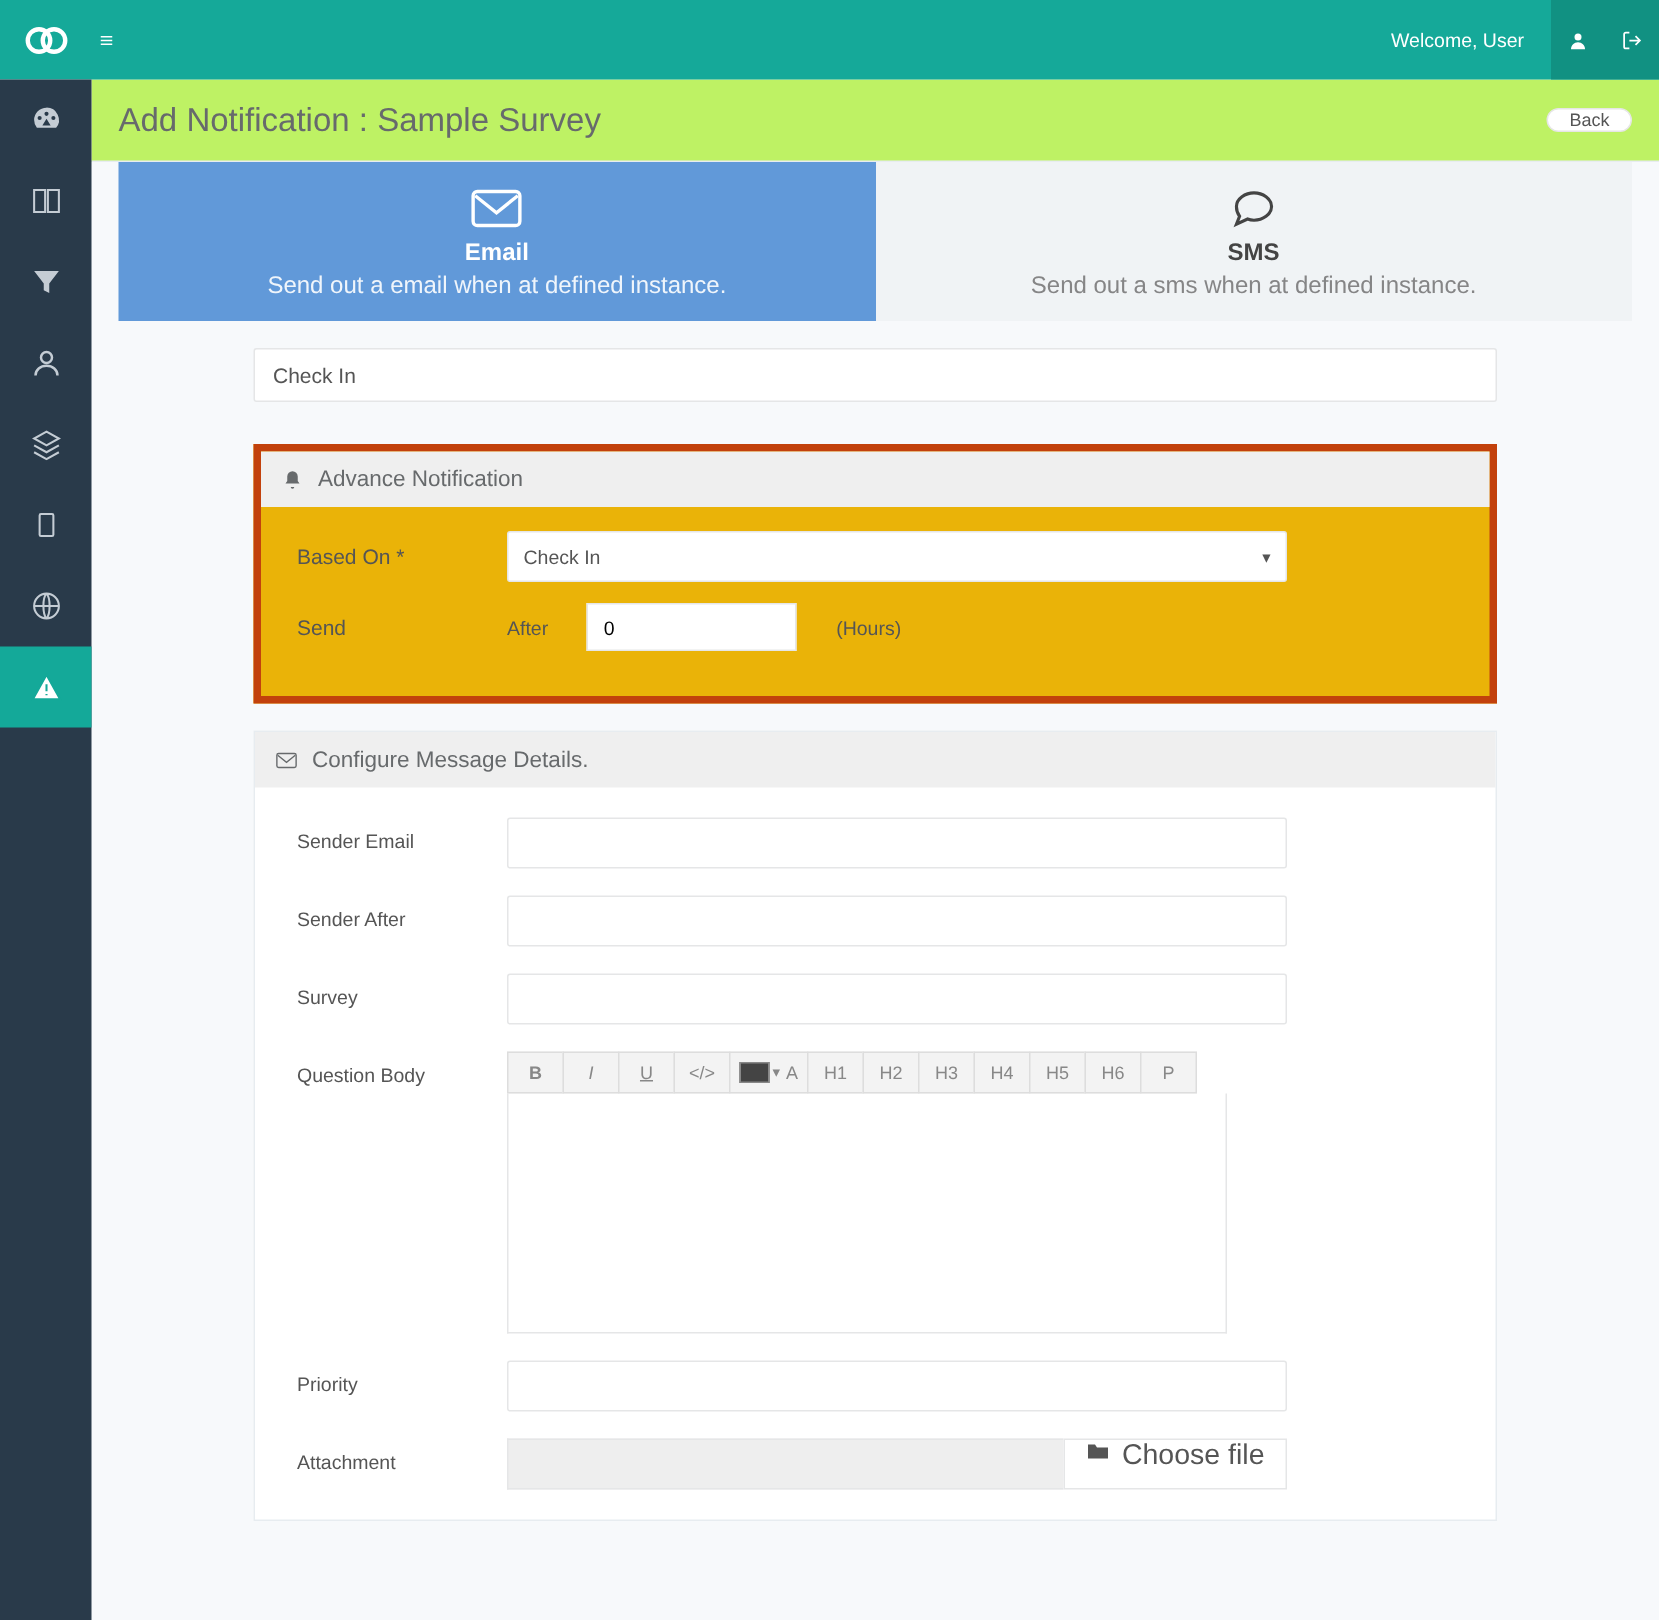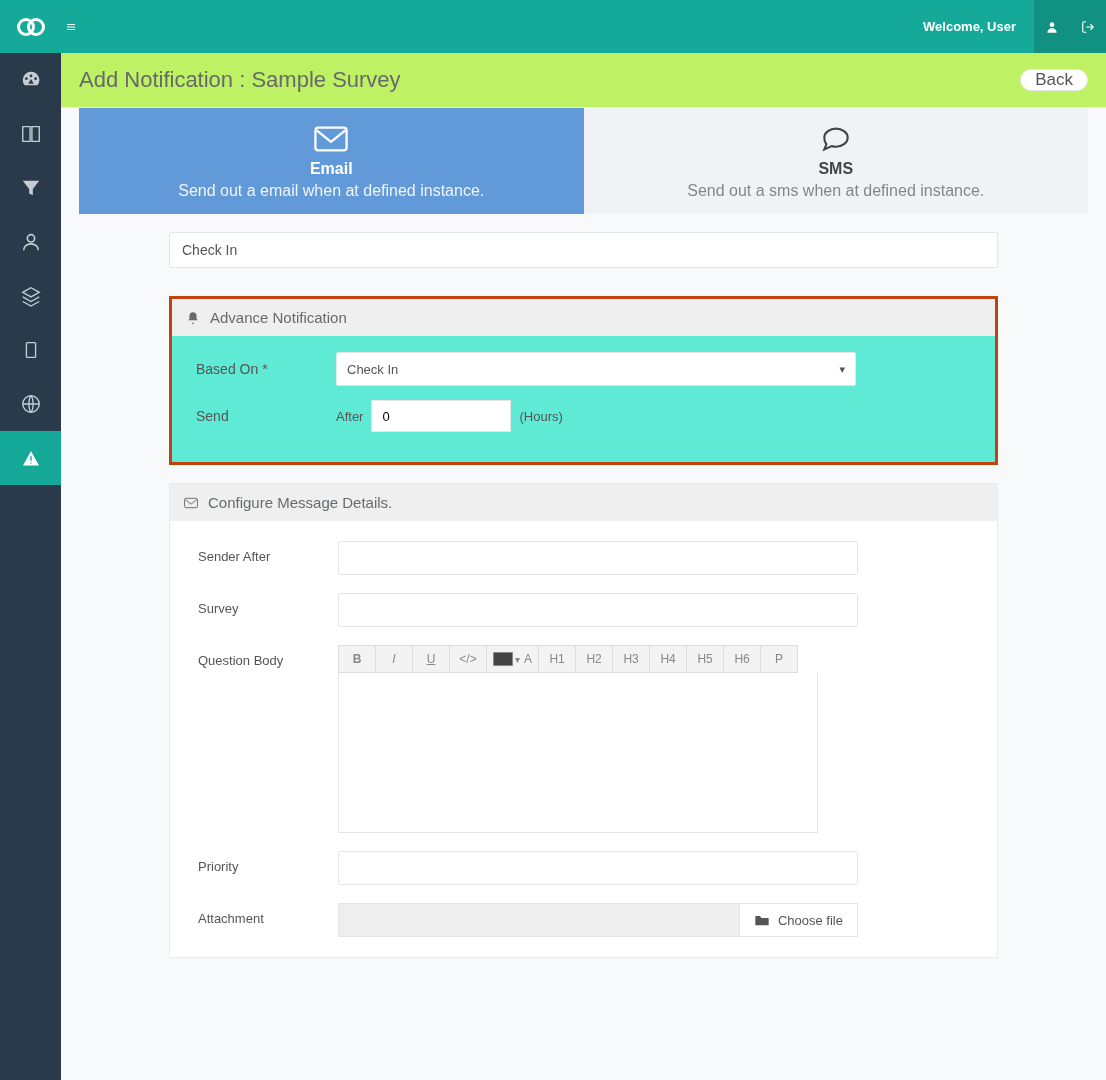--- a/index.html
+++ b/index.html
@@ -2,71 +2,71 @@
 <html><head>
 <meta charset="utf-8">
 <style>
 *{box-sizing:border-box;margin:0;padding:0}
 body{font-family:'Helvetica Neue',Arial,sans-serif;font-size:14px;color:#333;background:#f7f9fb;width:1106px;height:1080px;overflow:hidden}
 .topbar{height:53px;background:#15a999;display:flex;align-items:center;color:#fff;position:relative}
 .logo-area{width:61px;display:flex;align-items:center;justify-content:center}
 .logo{width:30px;height:20px}
 .hamburger{width:20px;display:flex;align-items:center;justify-content:center;cursor:pointer;padding:0 6px}
 .topbar-right{margin-left:auto;display:flex;align-items:center;height:100%}
-.welcome{font-size:13px;font-weight:700;padding:0 18px}
+.welcome{font-size:13px;font-weight:400;padding:0 18px}
 .topbar-icon{width:36px;height:100%;display:flex;align-items:center;justify-content:center;cursor:pointer}
 .topbar-icon.dark{background:#119182}
 .sidebar{position:absolute;left:0;top:53px;width:61px;height:1027px;background:#293a4a}
 .nav-item{height:54px;display:flex;align-items:center;justify-content:center;cursor:pointer;color:#c4ccd4}
 .nav-item.active{background:#14a999}
 .nav-item svg{width:22px;height:22px}
 .main{margin-left:61px;padding:0}
 .page-header{background:#bef264;border-bottom:1px solid #e7ecf0;padding:14px 18px;display:flex;align-items:center;justify-content:space-between}
 .page-title{font-size:22px;color:#676a6c;font-weight:400}
-.btn-back{background:#fff;border:1px solid #e6e6e6;border-radius:13px;padding:0 14px;font-size:17px;cursor:pointer;color:#555}
+.btn-back{background:#fff;border:1px solid #e6e6e6;border-radius:13px;padding:0 14px;font-size:12px;cursor:pointer;color:#555}
 .content{padding:0 18px}
 .tab-row{display:flex;margin-top:0}
 .tab{flex:1;text-align:center;padding:18px 12px 14px;cursor:pointer}
 .tab.active{background:#6199d9;color:#fff}
 .tab.inactive{background:#f0f3f5;color:#444}
 .tab-icon{display:block;margin:0 auto 8px}
 .tab-title{font-size:16px;font-weight:600;display:block;margin-bottom:4px}
 .tab-sub{font-size:16px;opacity:.9}
 .tab.inactive .tab-sub{color:#7a7a7a}
 .form-area{padding:18px 90px 20px}
 .name-input{width:100%;height:36px;border:1px solid #e5e6e7;border-radius:2px;padding:0 12px;font-size:14px;color:#555;background:#fff}
-.panel{border:3px solid #c2410c;margin-top:28px;background:#5eead4}
+.panel{border:5px solid #c2410c;margin-top:28px;background:#eab308}
 .panel-header{background:#efefef;padding:10px 14px;display:flex;align-items:center;gap:10px;color:#676a6c;font-size:15px}
 .panel-body{padding:16px 24px}
 .form-row{display:flex;align-items:center;margin-bottom:14px}
 .form-label{width:140px;font-size:14px;color:#555}
 .select{flex:1;max-width:520px;height:34px;border:1px solid #e5e6e7;border-radius:2px;padding:0 10px;font-size:13px;color:#555;position:relative;background:#fff;display:flex;align-items:center;cursor:pointer}
 .select::after{content:"▾";position:absolute;right:10px;color:#555;font-size:11px}
-.send-group{display:flex;align-items:center;gap:8px}
+.send-group{display:flex;align-items:center;gap:26px}
 .send-prefix,.send-suffix{font-size:13px;color:#555}
 .num-input{width:140px;height:32px;border:1px solid #e5e6e7;padding:0 10px;font-size:13px}
 .panel-plain{background:#fff;border:1px solid #e7ecf0;margin-top:18px}
 .panel-plain .panel-header{background:#efefef}
 .plain-body{padding:20px 28px}
 .field-row{display:flex;align-items:flex-start;margin-bottom:18px}
 .field-label{width:140px;font-size:13px;color:#555;padding-top:8px}
 .text-input{flex:1;max-width:520px;height:34px;border:1px solid #e5e6e7;border-radius:2px;padding:0 10px;font-size:13px;background:#fff}
 .editor-wrap{flex:1;max-width:480px}
 .toolbar{display:flex;background:#fff}
 .tbtn{border:1px solid #ddd;background:#f3f3f3;color:#888;font-size:12px;height:28px;min-width:38px;display:flex;align-items:center;justify-content:center;cursor:pointer;margin-left:-1px}
 .tbtn:first-child{margin-left:0}
 .tbtn.bold{font-weight:700}
 .tbtn.italic{font-style:italic}
 .tbtn.underline{text-decoration:underline}
 .color-btn{display:flex;align-items:center;gap:2px;padding:0 6px}
 .color-swatch{width:20px;height:14px;background:#444;border:1px solid #888}
 .editor-area{border:1px solid #e5e6e7;border-top:none;height:160px;background:#fff}
 .attach-row{display:flex;flex:1;max-width:520px}
 .attach-input{flex:1;height:34px;border:1px solid #e5e6e7;background:#eee;border-right:none}
-.attach-btn{border:1px solid #e5e6e7;background:#fff;padding:0 14px;height:34px;display:flex;align-items:center;gap:8px;font-size:13px;cursor:pointer;white-space:nowrap;color:#555}
+.attach-btn{border:1px solid #e5e6e7;background:#fff;padding:0 14px;height:34px;display:flex;gap:8px;font-size:19px;cursor:pointer;white-space:nowrap;color:#555}
 svg{display:block}
 </style>
 </head>
 <body>
 
 <div class="topbar">
   <div class="logo-area">
     <svg class="logo" viewBox="0 0 36 24">
         <circle cx="12" cy="12" r="9" fill="none" stroke="#fff" stroke-width="3.5"></circle>
         <circle cx="24" cy="12" r="9" fill="none" stroke="#fff" stroke-width="3.5"></circle>
@@ -193,20 +193,24 @@
 
       <div class="panel-plain">
         <div class="panel-header">
           <svg width="14" height="12" viewBox="0 0 24 18" fill="none" stroke="#676a6c" stroke-width="1.6">
               <rect x="1" y="1" width="22" height="16" rx="2"></rect>
               <path d="M2 3l10 8 10-8"></path>
             </svg>
           <span>Configure Message Details.</span>
         </div>
         <div class="plain-body">
+          <div class="field-row">
+            <div class="field-label">Sender Email</div>
+            <input class="text-input" style="">
+          </div>
           <div class="field-row">
             <div class="field-label">Sender After</div>
             <input class="text-input" style="">
           </div>
           <div class="field-row">
             <div class="field-label">Survey</div>
             <input class="text-input" style="">
           </div>
           <div class="field-row">
             <div class="field-label">Question Body</div>

